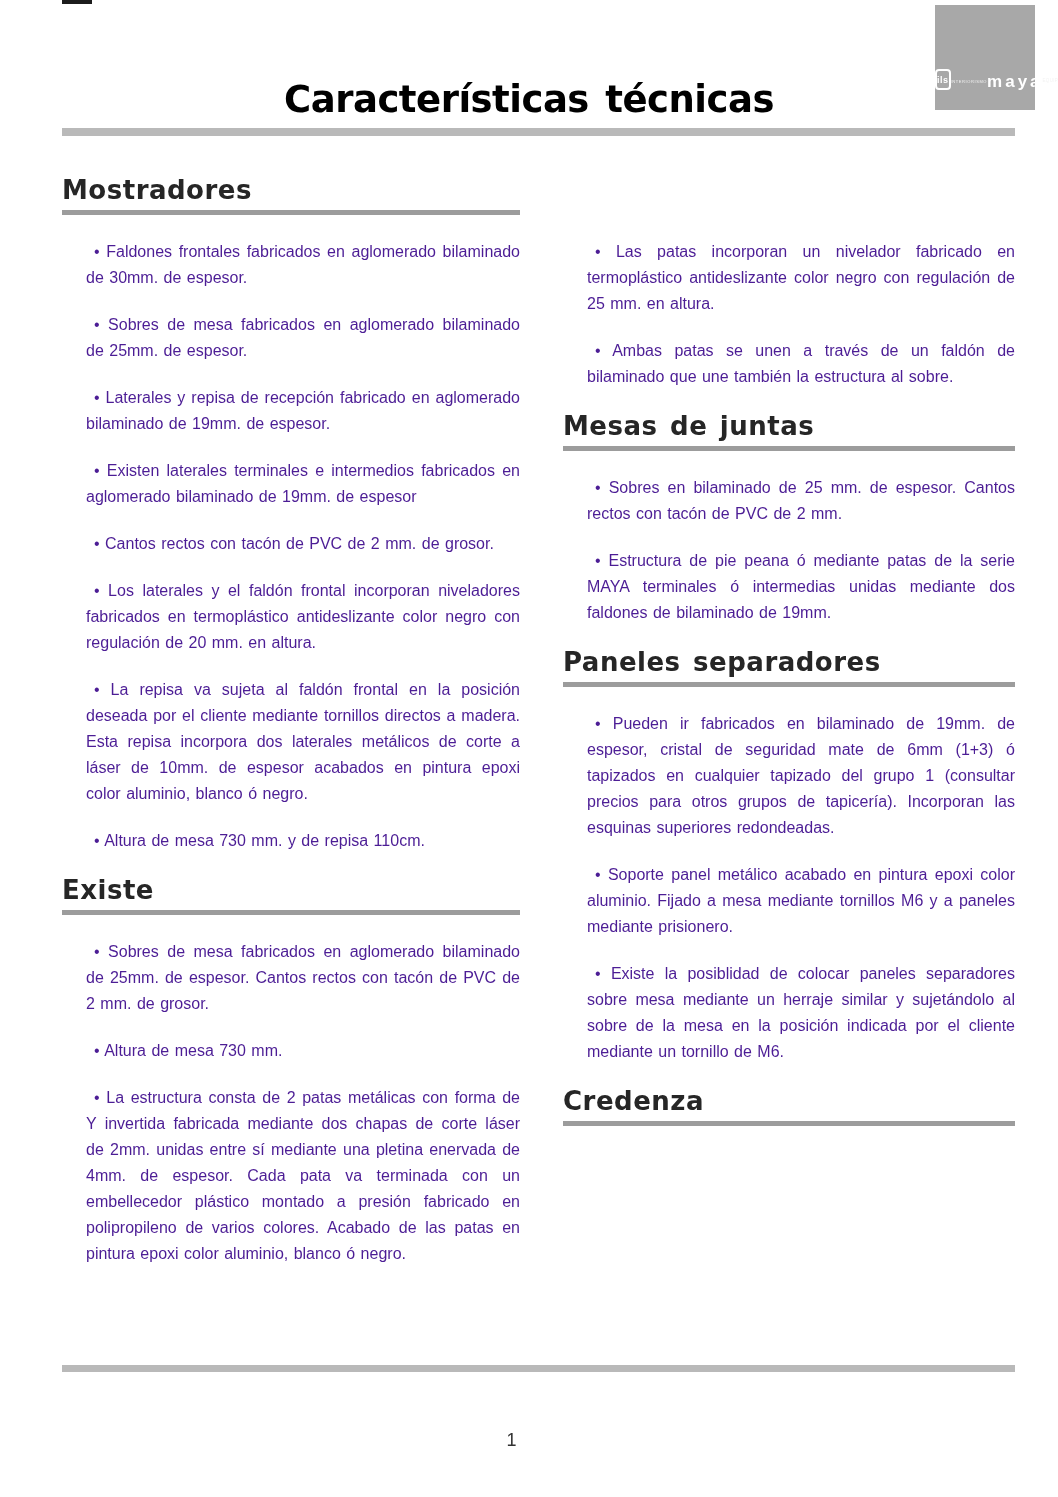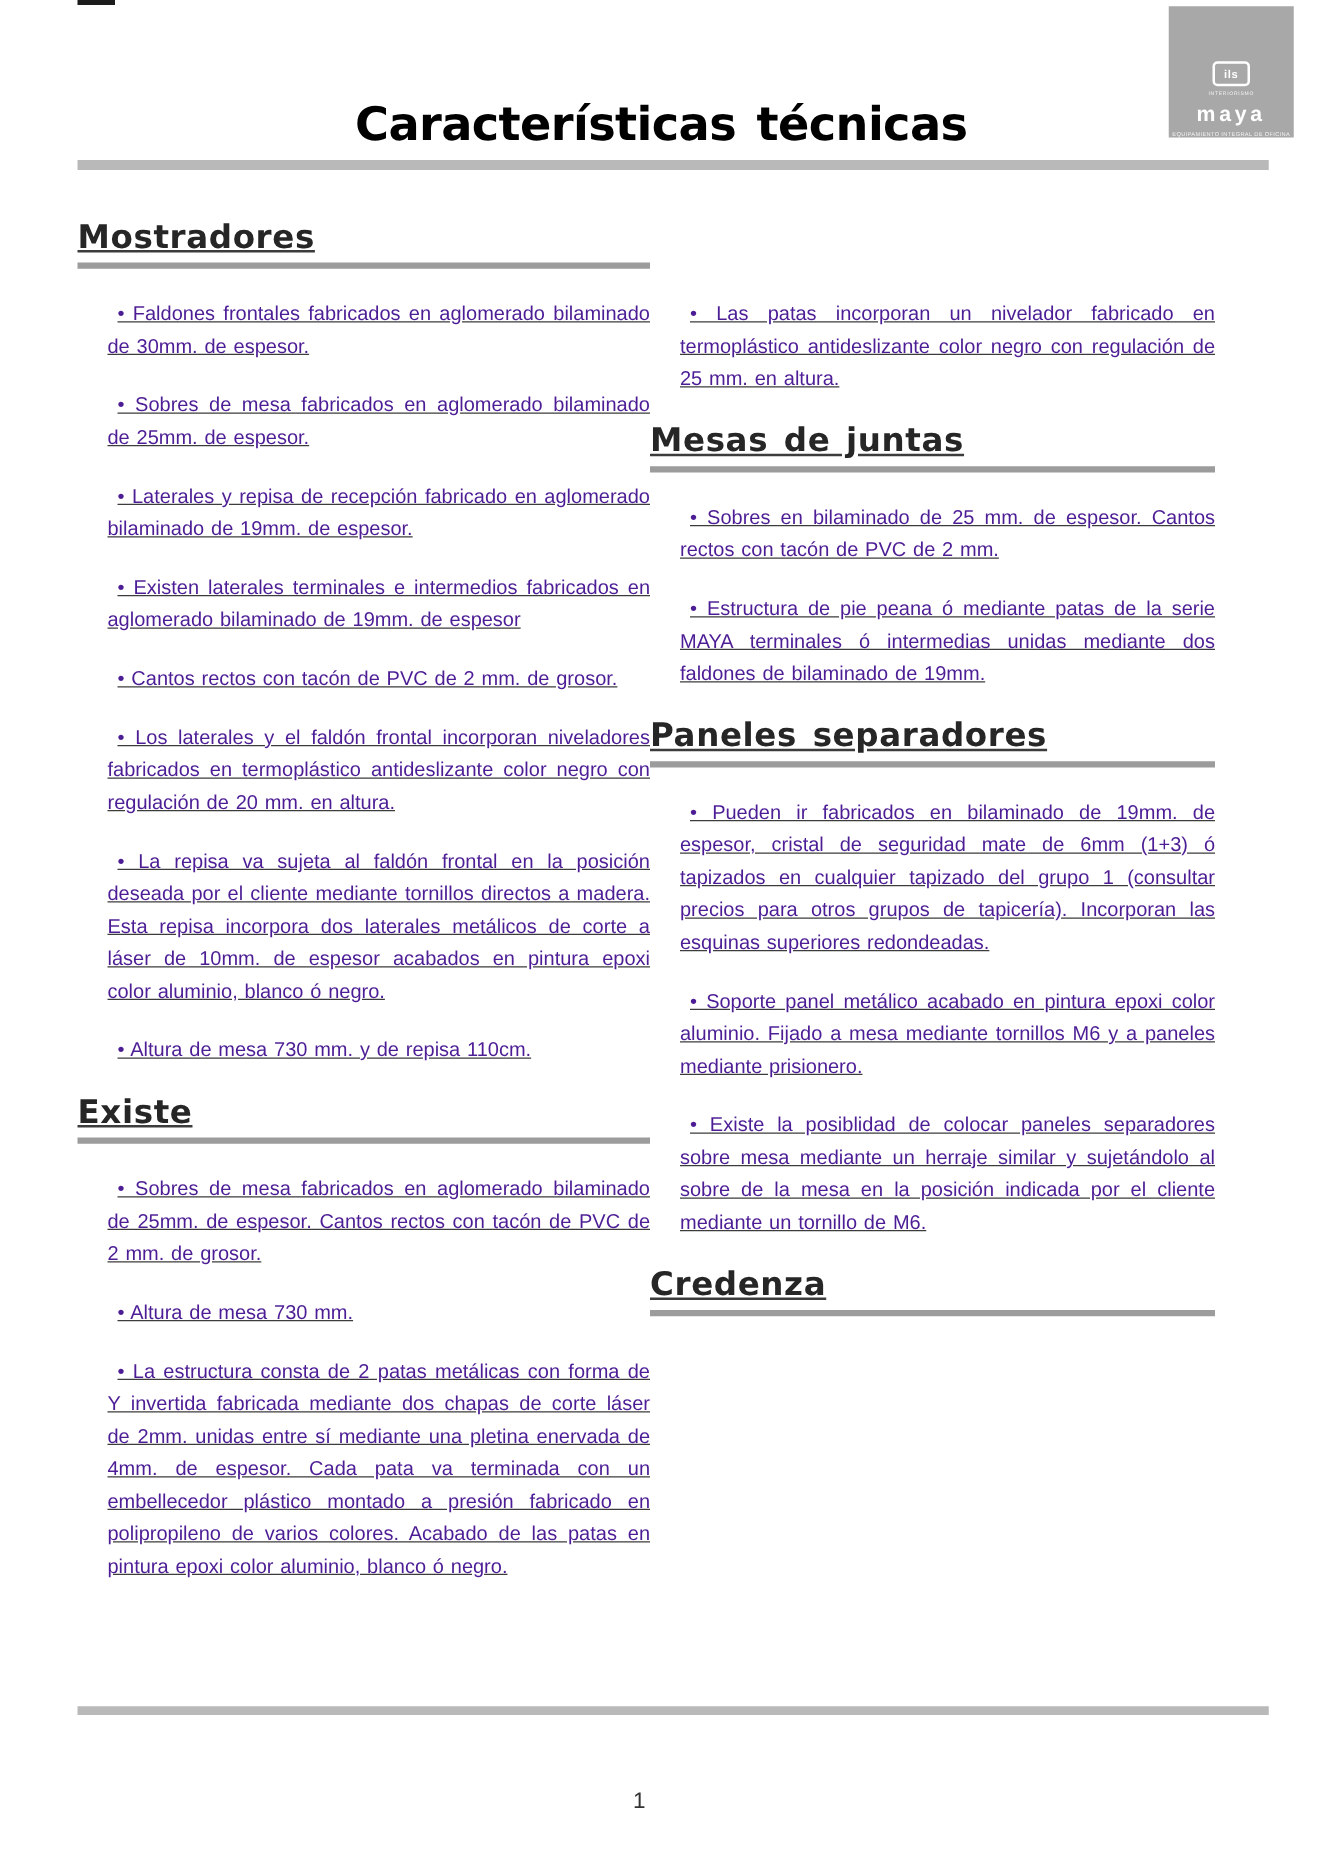--- a/index.html
+++ b/index.html
@@ -45,21 +45,21 @@
   }
   
   .logo {
     position: absolute;
     top: 5px;
     right: 23px;
     width: 100px;
     height: 105px;
     background: #a8a8a8;
     display: flex;
-    flex-direction: column;
+    flex-direction: row;
     align-items: center;
     justify-content: flex-start;
     padding-top: 44px;
     box-sizing: border-box;
     color: #ffffff;
   }
   .logo-icon {
     width: 26px;
     height: 17px;
     border: 2px solid #ffffff;
@@ -90,21 +90,21 @@
     margin-top: 2px;
     font-size: 4.5px;
     letter-spacing: 0.3px;
     color: #f2f2f2;
     white-space: nowrap;
   }
   
   .content {
     display: flex;
     margin: 39px 43px 0 62px;
-    text-decoration: underline;
+    gap: 43px;
   }
   .col { box-sizing: border-box; }
   .col-left  { width: 458px; }
   .col-right { width: 452px; padding-top: 64px; }
 
   .group.headed { margin-top: 18px; }
   .group.headed:first-child { margin-top: 0; }
 
   .section-heading {
     margin: 0;
@@ -186,20 +186,21 @@
           <h2 class="section-heading">Existe</h2>
           <div class="section-rule"></div>
           <p class="bullet">• Sobres de mesa fabricados en aglomerado bilaminado de 25mm. de espesor. Cantos rectos con tacón de PVC de 2 mm. de grosor.</p>
           <p class="bullet">• Altura de mesa 730 mm.</p>
           <p class="bullet">• La estructura consta de 2 patas metálicas con forma de Y invertida fabricada mediante dos chapas de corte láser de 2mm. unidas entre sí mediante una pletina enervada de 4mm. de espesor. Cada pata va terminada con un embellecedor plástico montado a presión fabricado en polipropileno de varios colores. Acabado de las patas en pintura epoxi color aluminio, blanco ó negro.</p>
         </section>
       </div>
     <div class="col col-right" id="col-right">
         <section class="group continuation">
           <p class="bullet">• Las patas incorporan un nivelador fabricado en termoplástico antideslizante color negro con regulación de 25 mm. en altura.</p>
+          <p class="bullet">• Ambas patas se unen a través de un faldón de bilaminado que une también la estructura al sobre.</p>
         </section>
         <section class="group headed">
           <h2 class="section-heading">Mesas de juntas</h2>
           <div class="section-rule"></div>
           <p class="bullet">• Sobres en bilaminado de 25 mm. de espesor. Cantos rectos con tacón de PVC de 2 mm.</p>
           <p class="bullet">• Estructura de pie peana ó mediante patas de la serie MAYA terminales ó intermedias unidas mediante dos faldones de bilaminado de 19mm.</p>
         </section>
         <section class="group headed">
           <h2 class="section-heading">Paneles separadores</h2>
           <div class="section-rule"></div>

